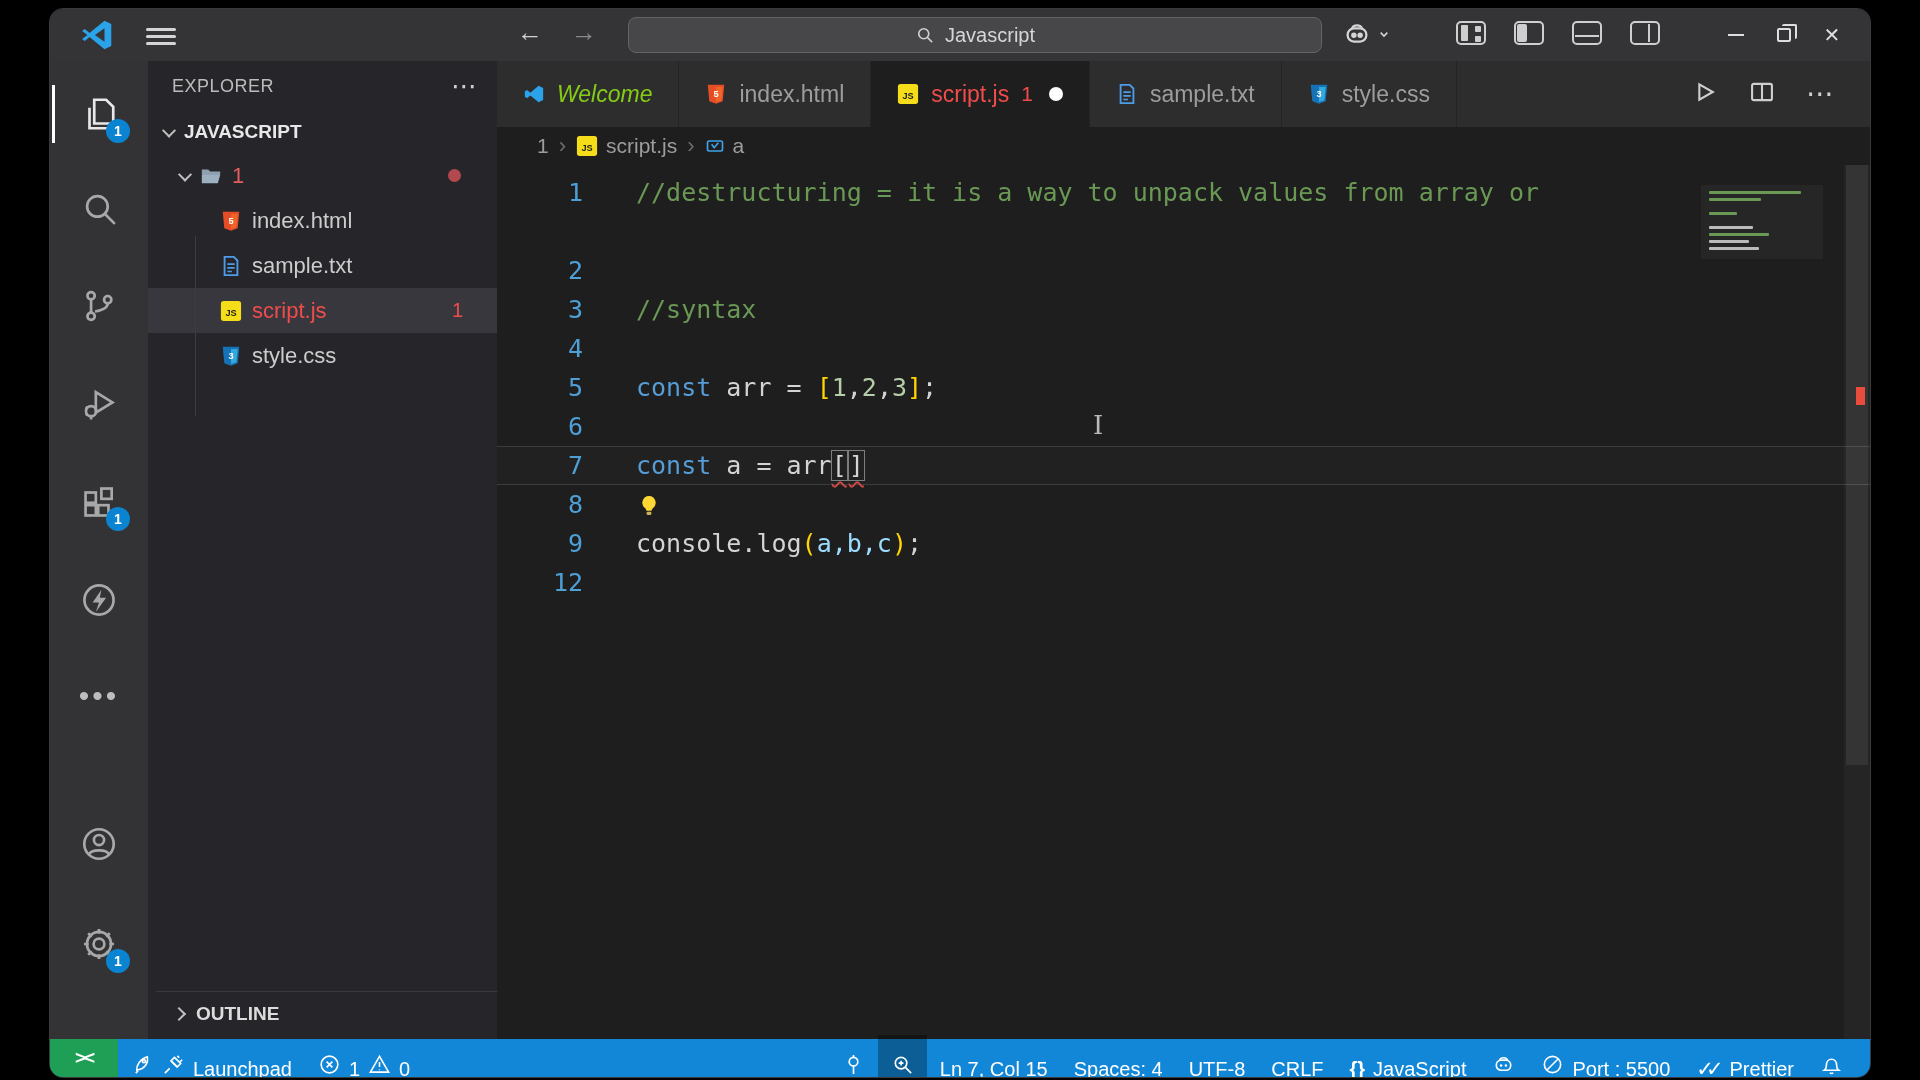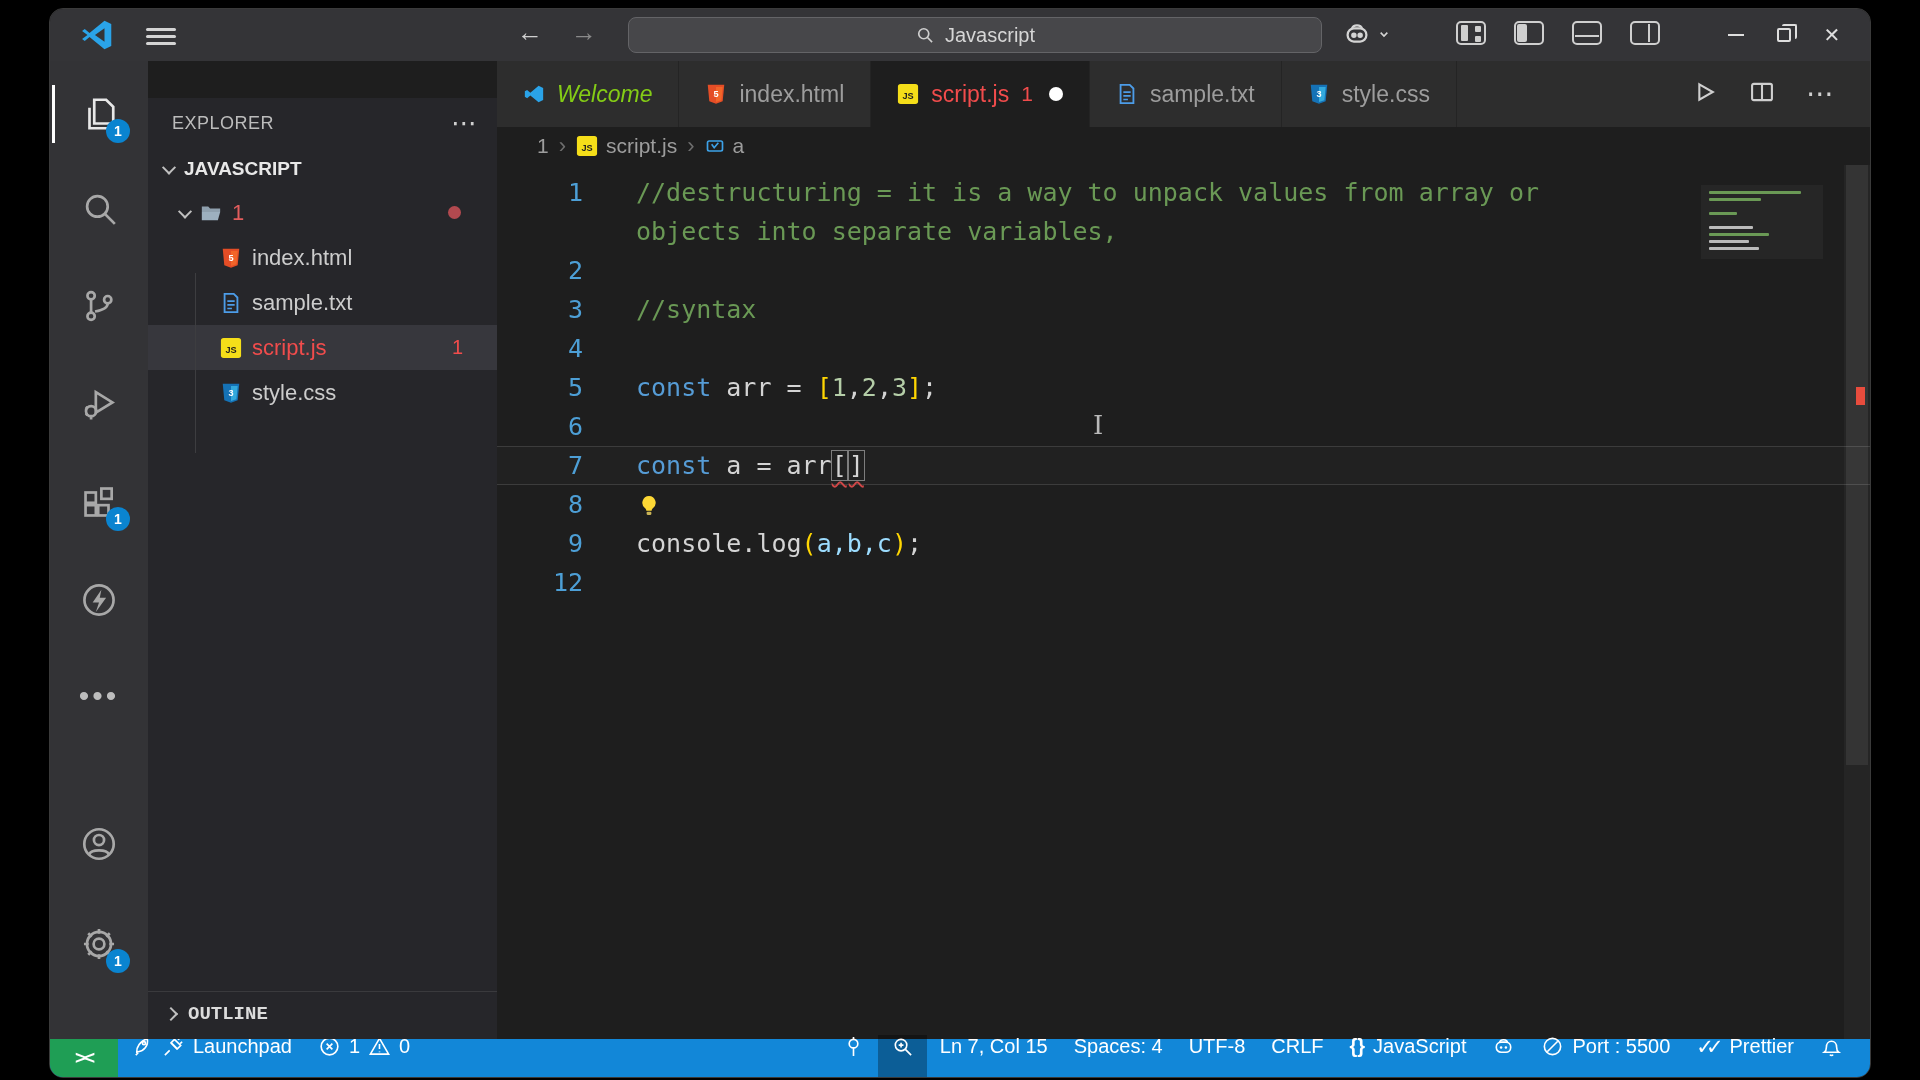--- a/index.html
+++ b/index.html
@@ -45,37 +45,37 @@
   .act-item { position:absolute; left:0; width:98px; height:86px; display:flex; align-items:center; justify-content:center; cursor:pointer; }
   .act-item svg { width:38px; height:38px; stroke:#a8a8a8; fill:none; stroke-width:1.7; }
   .act-item.active svg { stroke:#e8e8e8; }
   .act-item.active:before { content:""; position:absolute; left:2px; top:14px; bottom:14px; width:3px; background:#fff; }
   .badge { position:absolute; right:18px; bottom:14px; min-width:24px; height:24px; border-radius:12px;
            background:#0a84d0; color:#fff; font-size:14px; font-weight:bold;
            display:flex; align-items:center; justify-content:center; }
   .act-dots { color:#bdbdbd; font-size:30px; letter-spacing:3px; }
 
   
-  .sidebar { width:349px; flex:0 0 349px; background:#26262a; position:relative; color:#cccccc;margin-top:37px; }
+  .sidebar { width:349px; flex:0 0 349px; background:#26262a; position:relative; color:#cccccc; }
   .sb-header { height:50px; display:flex; align-items:center; padding:0 18px 0 24px; }
   .sb-title { font-size:18px; letter-spacing:.5px; color:#bcbcbc; }
   .sb-actions { margin-left:auto; color:#cfcfcf; font-size:26px; letter-spacing:2px; cursor:pointer; line-height:10px; }
   .sb-row { height:45px; display:flex; align-items:center; gap:10px; font-size:22px; cursor:pointer; position:relative; }
   .sb-section { font-weight:bold; font-size:19px; color:#e8e8e8; padding-left:16px; height:42px; }
   .sb-folder { padding-left:32px; color:#e25d5d; }
   .sb-file { padding-left:72px; }
   .sb-file.selected { background:#37373d; }
   .sb-file.error-name .fname { color:#f14c4c; }
   .chev { width:10px; height:10px; border-right:2px solid #c0c0c0; border-bottom:2px solid #c0c0c0; display:inline-block; }
   .chev.down { transform:rotate(45deg) translate(-1px,-1px); }
   .chev.right { transform:rotate(-45deg); }
   .dot-red { position:absolute; right:36px; width:13px; height:13px; border-radius:50%; background:#b2494f; }
   .count-red { position:absolute; right:34px; color:#f14c4c; font-size:20px; }
   .indent-guide { position:absolute; left:47px; top:175px; width:1px; height:180px; background:#3d3d40; }
-  .sb-bottom { position:absolute; left:0; right:0; bottom:4px;font-family:Liberation Mono, monospace; }
+  .sb-bottom { position:absolute; left:8px; right:0; bottom:4px; }
   .sb-collapsible { height:44px; display:flex; align-items:center; gap:12px; padding-left:18px;
                     border-top:1px solid #3a3a3d; font-weight:bold; font-size:19px; color:#dcdcdc; cursor:pointer; }
   .icon18 svg { width:22px; height:22px; display:block; }
 
   
   .editorgroup { flex:1; display:flex; flex-direction:column; background:#1e1e1e; min-width:0; }
   .tabstrip { height:66px; flex:0 0 66px; background:#2d2d2d; display:flex; align-items:stretch; }
   .tab { display:flex; align-items:center; gap:12px; padding:0 26px; font-size:23px; color:#9d9d9d;
          border-right:1px solid #242424; cursor:pointer; white-space:nowrap; }
   .tab.active { background:#1e1e1e; }
@@ -113,21 +113,21 @@
   .scrollbar { position:absolute; right:0; top:0; bottom:0; width:26px; background:rgba(255,255,255,.035); }
   .scroll-slider { position:absolute; left:2px; right:2px; top:0; height:600px; background:rgba(255,255,255,.07); }
   .ruler-err { position:absolute; right:5px; top:222px; width:9px; height:18px; background:#e84c3d; }
   .mouse-ibeam { position:absolute; color:#b9b9b9; font-size:26px; font-family:"DejaVu Serif",serif; }
 
   
   .statusbar { height:38px; flex:0 0 38px; background:#1287d8; display:flex; align-items:center;
                color:#fff; font-size:20px; }
   .st-remote { width:68px; height:38px; background:#1f9e55; display:flex; align-items:center; justify-content:center;
                font-weight:bold; font-size:19px; letter-spacing:-2px; cursor:pointer; }
-  .st-item { display:flex; align-items:flex-start; gap:8px; padding:0 13px; height:46px; cursor:pointer; white-space:nowrap; }
+  .st-item { display:flex; align-items:flex-end; gap:8px; padding:0 13px; height:46px; cursor:pointer; white-space:nowrap; }
   .st-item svg { width:23px; height:23px; stroke:#fff; fill:none; stroke-width:1.7; }
   .st-item.highlight { background:rgba(0,0,0,.30); }
   .st-right { margin-left:auto; display:flex; align-items:center; padding-right:14px; }
   .dbl-check { letter-spacing:-8px; margin-right:6px; font-size:21px; }
 </style>
 </head>
 <body>
 
 <div class="window">
 
@@ -409,21 +409,20 @@
       </div>
 
       <div class="codearea">
         <div class="code-rows" id="code-rows">
             <div class="crow">
               <span class="ln">1</span>
               <span class="txt"><span class="tk-cmt">//destructuring = it is a way to unpack values from array or</span></span>
             </div>
             <div class="crow">
               <span class="ln"></span>
-              <span class="txt"><span class="tk-cmt">objects into separate variables,</span></span>
             </div>
             <div class="crow">
               <span class="ln">2</span>
               <span class="txt"></span>
             </div>
             <div class="crow">
               <span class="ln">3</span>
               <span class="txt"><span class="tk-cmt">//syntax</span></span>
             </div>
             <div class="crow">

